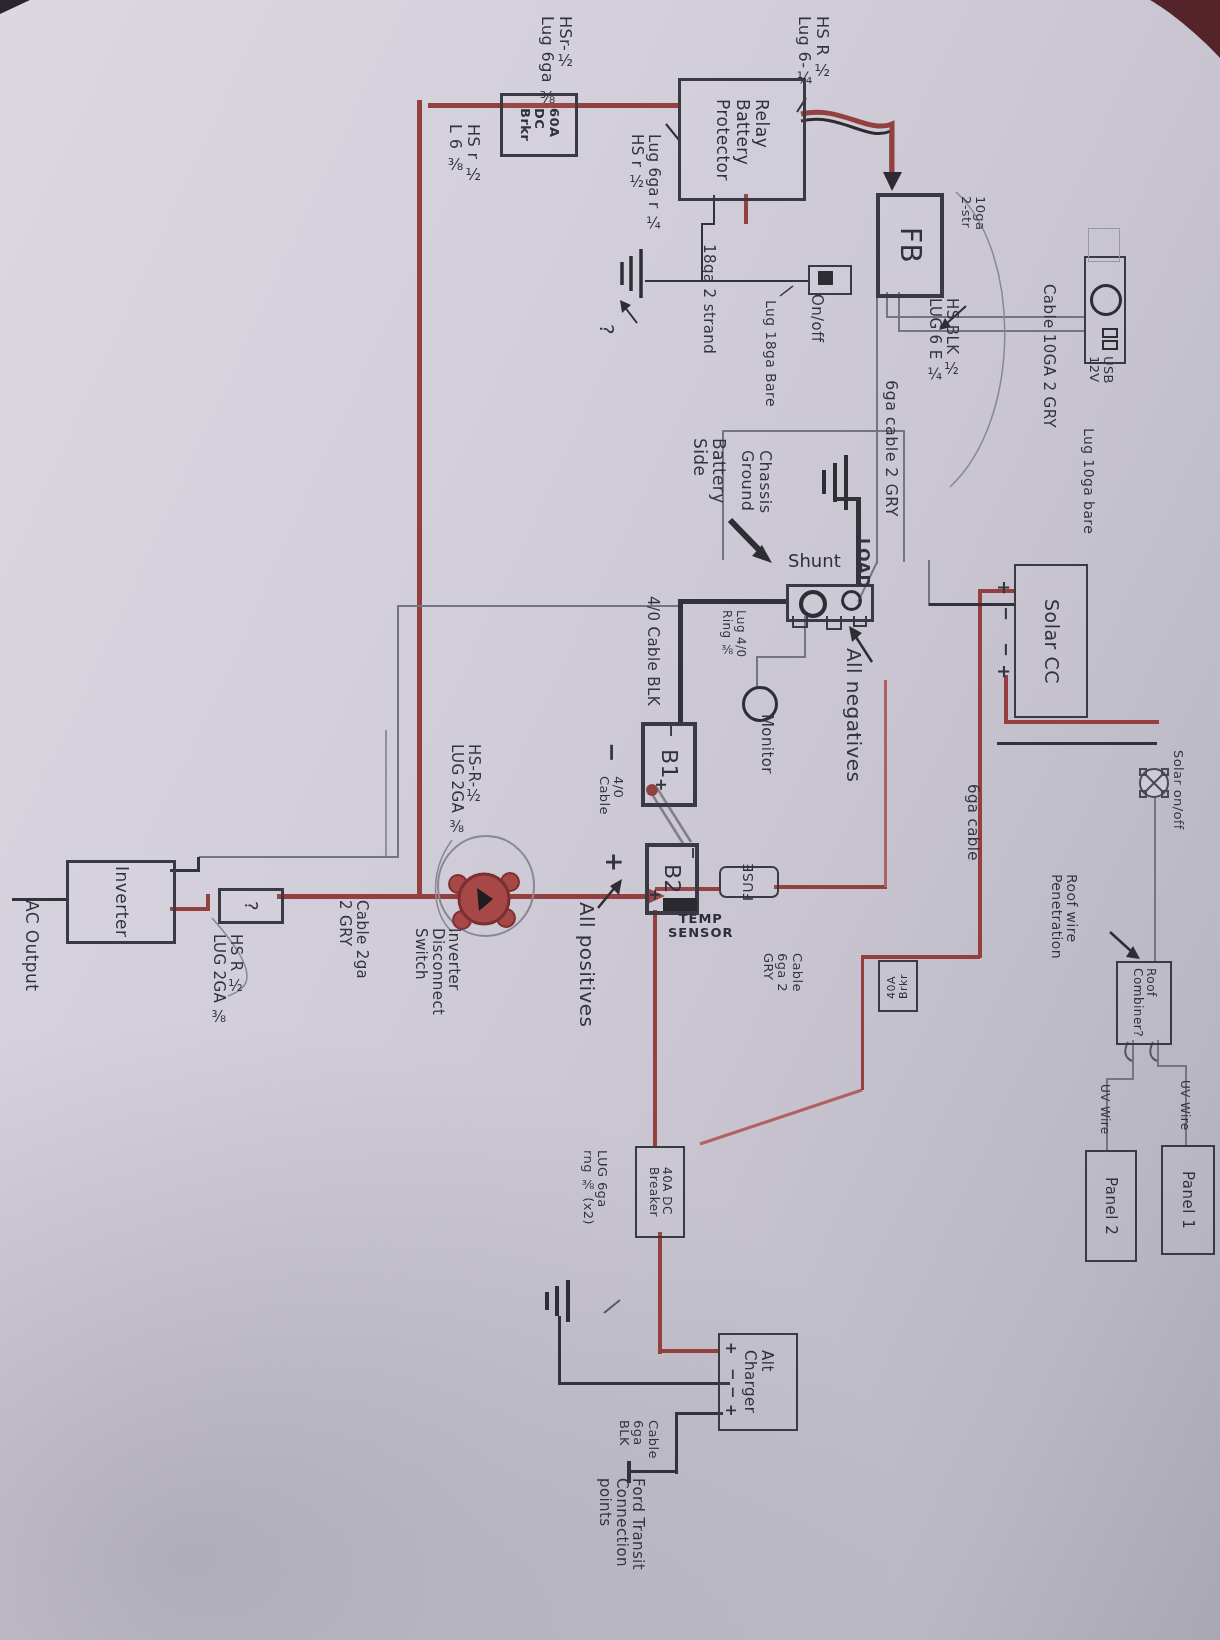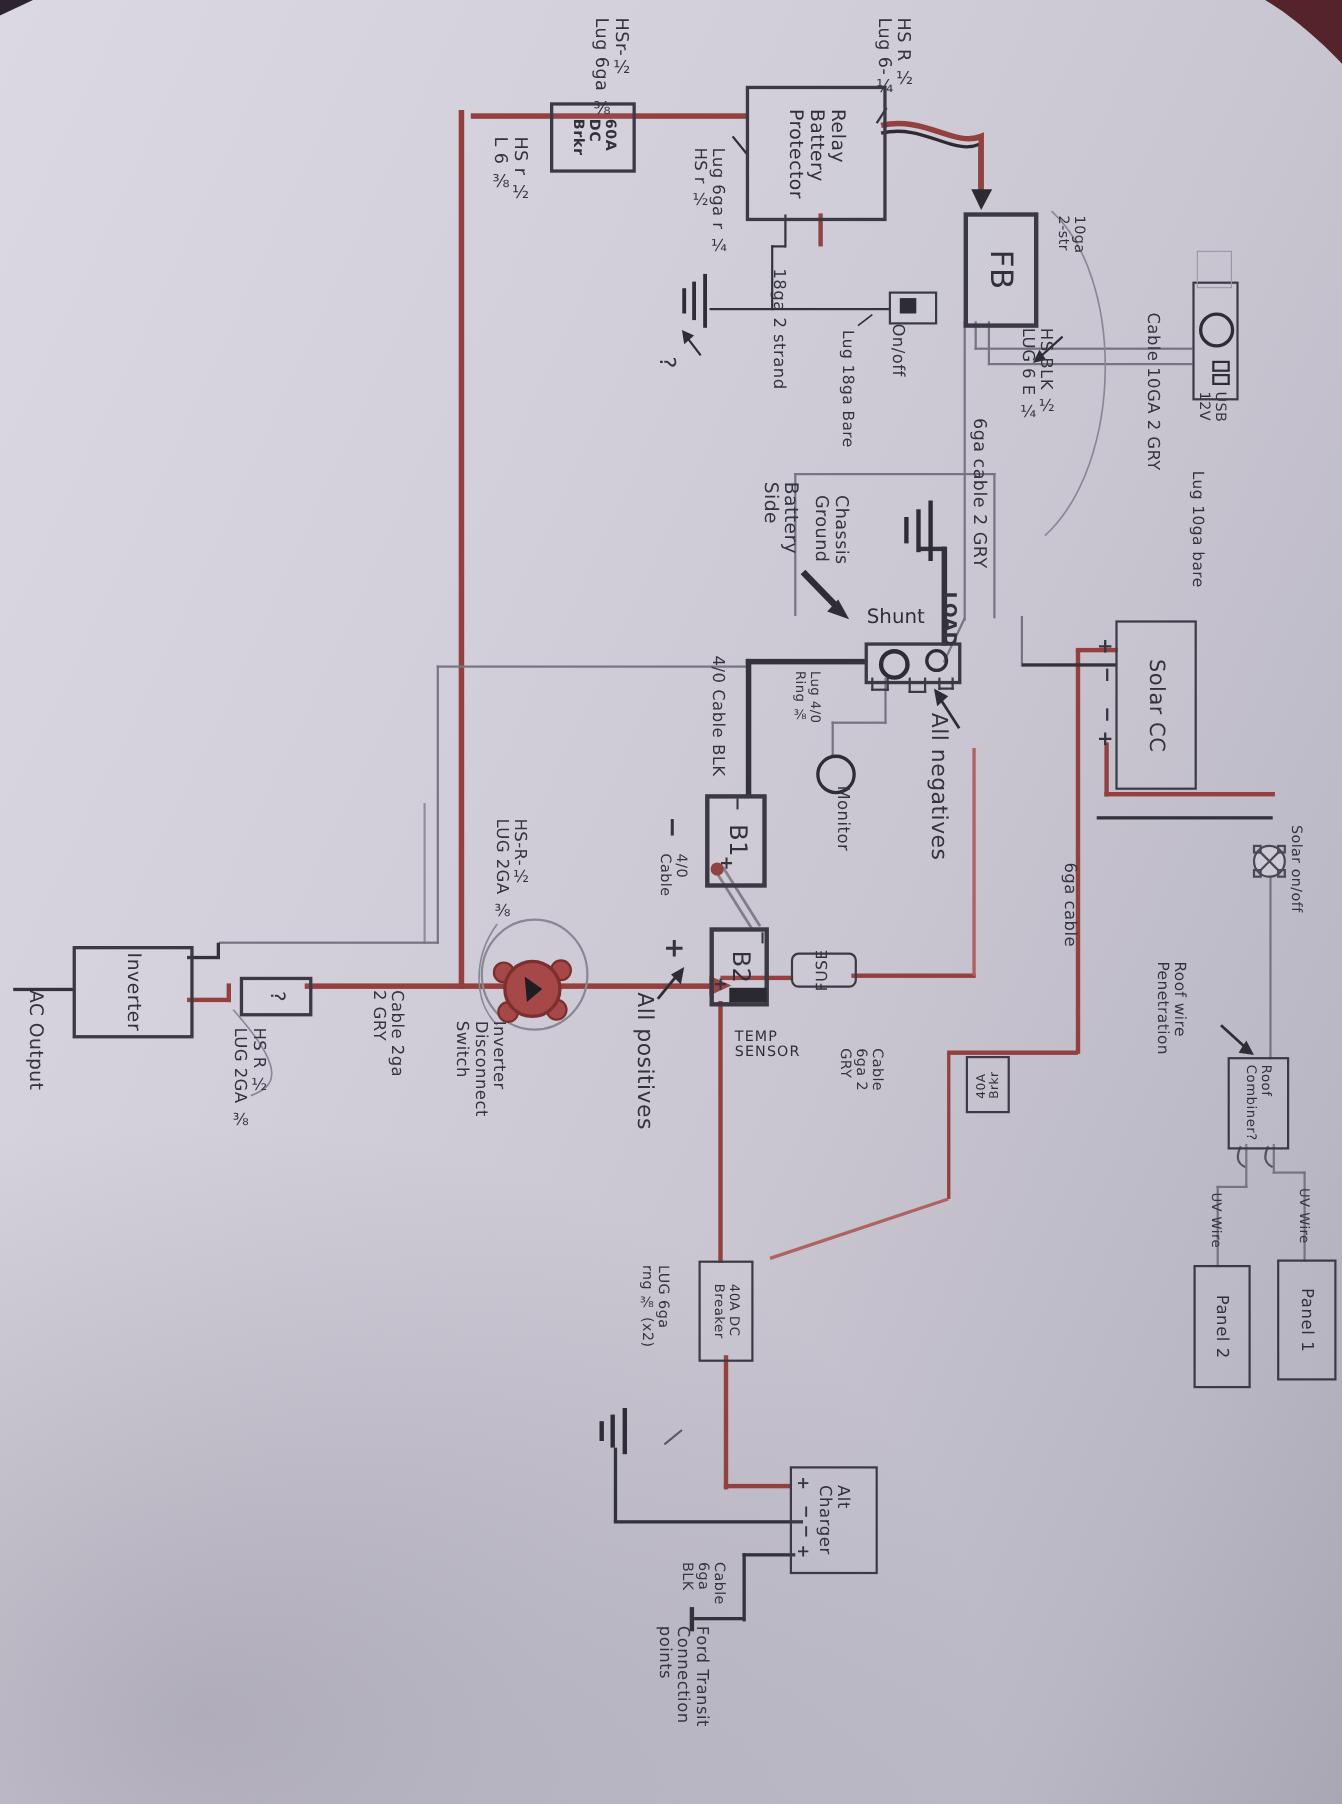--- a/index.html
+++ b/index.html
@@ -4,21 +4,21 @@
 <style>
   html,body{margin:0;padding:0;background:#9a97a4;}
   #canvas{position:relative;width:1220px;height:1640px;overflow:hidden;
     background:linear-gradient(115deg,#dbd8e2 0%,#d2cfda 35%,#c9c6d2 60%,#bab7c4 85%,#aaa7b4 100%);
     font-family:"DejaVu Sans",sans-serif;color:#32313a;}
   #shade{position:absolute;inset:0;background:radial-gradient(1200px 900px at 15% 95%,rgba(40,35,55,.18),rgba(0,0,0,0) 60%);pointer-events:none;}
   .box{position:absolute;border:3px solid #3a3944;background:rgba(255,255,255,.04);display:flex;align-items:center;justify-content:center;}
   .vtext{writing-mode:vertical-rl;white-space:pre;line-height:1.12;letter-spacing:.5px;}
   .rev{transform:rotate(180deg);}
   .lbl{position:absolute;writing-mode:vertical-rl;white-space:pre;line-height:1.12;letter-spacing:.4px;color:#35343e;}
-  .hlbl{position:absolute;white-space:pre;line-height:1.05;color:#2f2e38;}
+  .hlbl{position:absolute;white-space:pre;line-height:1.05;color:#2f2e38;text-align:center;}
   .w{position:absolute;}
   .red{background:#93403f;}
   .redl{background:#b06060;}
   .blk{background:#33323b;}
   .gry{background:#777482;}
   .circ{position:absolute;border-radius:50%;}
 </style>
 </head>
 <body>
 
@@ -342,15 +342,15 @@
 rng ⅜ (x2)</div>
   <div class="lbl" style="left:760px;top:953px;font-size:13px;">Cable
 6ga 2
 GRY</div>
   <div class="lbl" style="left:616px;top:1420px;font-size:13px;">Cable
 6ga
 BLK</div>
   <div class="lbl" style="left:596px;top:1478px;font-size:15px;">Ford Transit
 Connection
 points</div>
-  <div class="hlbl" style="left:668px;top:936px;font-size:13px;font-weight:normal;letter-spacing:1px;">TEMP
+  <div class="hlbl" style="left:668px;top:912px;font-size:13px;font-weight:bold;letter-spacing:1px;">TEMP
 SENSOR</div>
 </div>
 
 </body></html>

